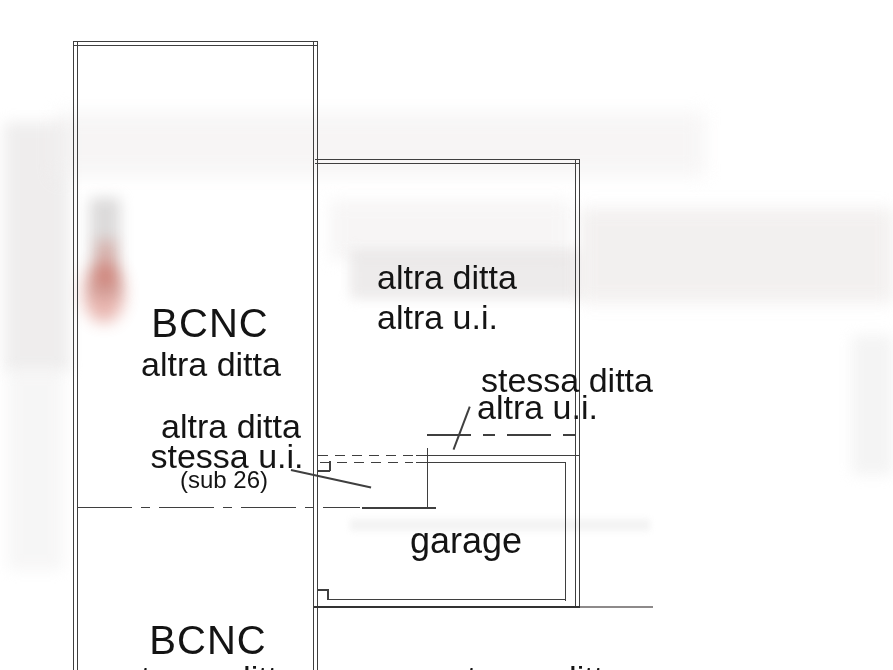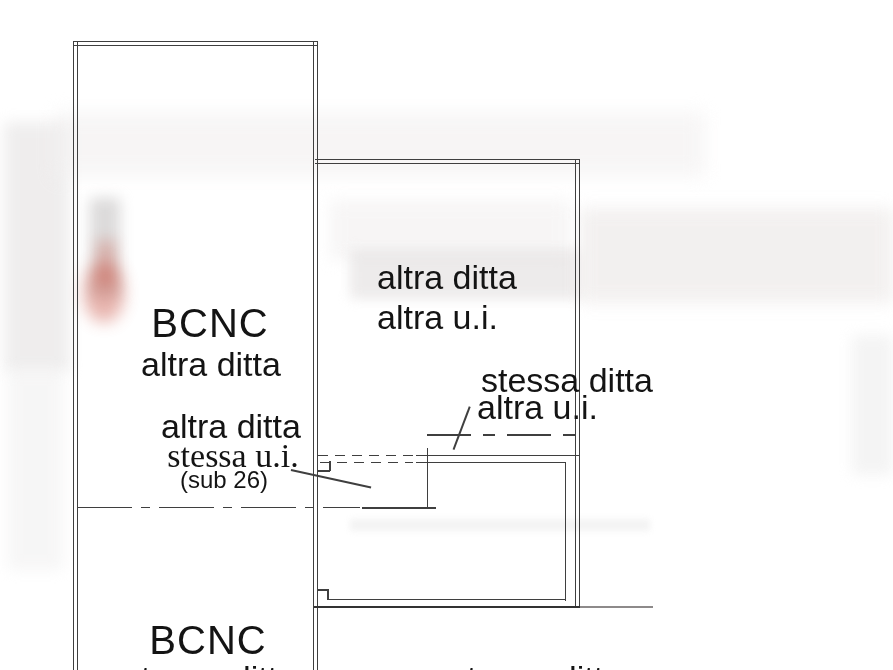--- a/index.html
+++ b/index.html
@@ -88,21 +88,22 @@
   <div class="abs txt fs40 ctr" style="left:210px;top:323px;">BCNC</div>
   <div class="abs txt fs33 ctr" style="left:211px;top:364px;">altra ditta</div>
 
   <div class="abs txt fs33 ml" style="left:377px;top:277px;">altra ditta</div>
   <div class="abs txt fs33 ml" style="left:377px;top:317px;">altra u.i.</div>
 
   <div class="abs txt fs33 ml" style="left:481px;top:380px;">stessa ditta</div>
   <div class="abs txt fs33 ml" style="left:477px;top:407px;">altra u.i.</div>
 
   <div class="abs txt fs33 ctr" style="left:231px;top:426px;">altra ditta</div>
-  <div class="abs txt fs33 ctr" style="left:233px;top:456px;font-family:Liberation Serif, serif;">stessa u.i.</div>
+  <div class="abs txt fs33 ctr" style="left:227px;top:456px;">stessa u.i.</div>
   <div class="abs txt fs24 ctr" style="left:224px;top:480px;">(sub 26)</div>
 
+  <div class="abs txt fs36 ctr" style="left:466px;top:541px;">garage</div>
 
   <div class="abs txt fs40 ctr" style="left:208px;top:640px;">BCNC</div>
   <div class="abs txt fs33 ctr" style="left:210px;top:678px;">stessa ditta</div>
   <div class="abs txt fs33 ctr" style="left:536px;top:678px;">stessa ditta</div>
 
 </div>
 
 </body></html>

